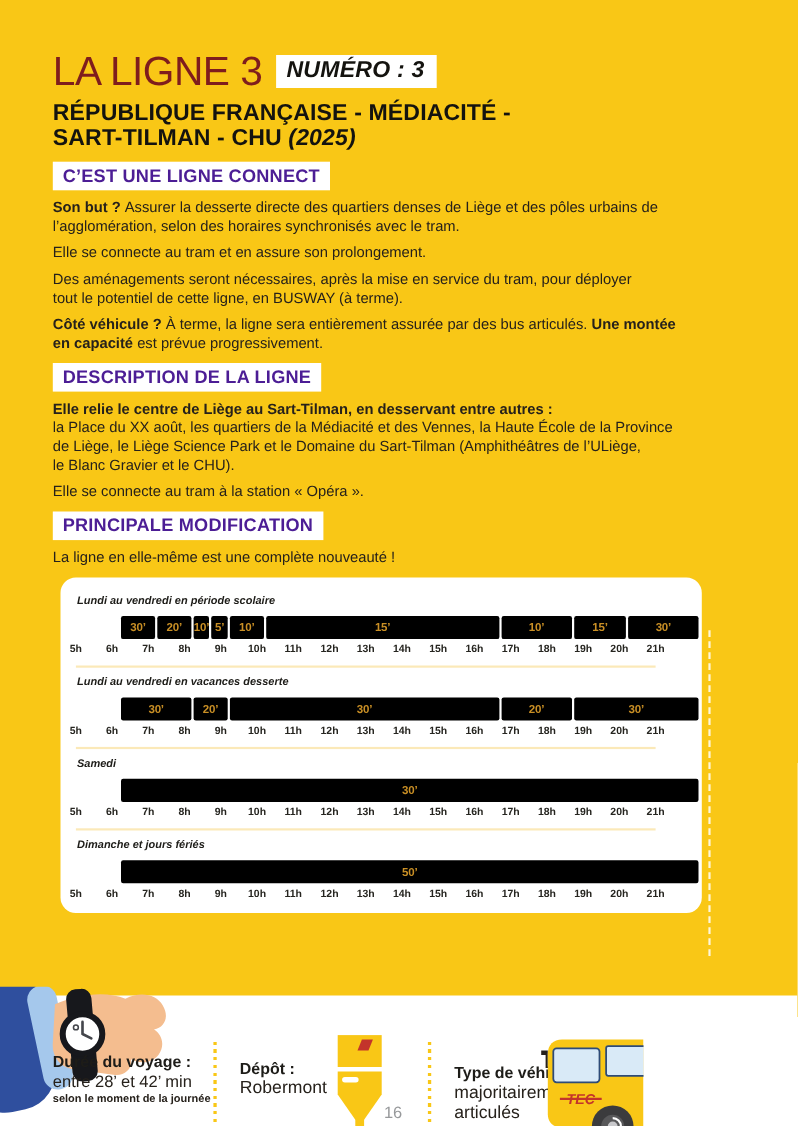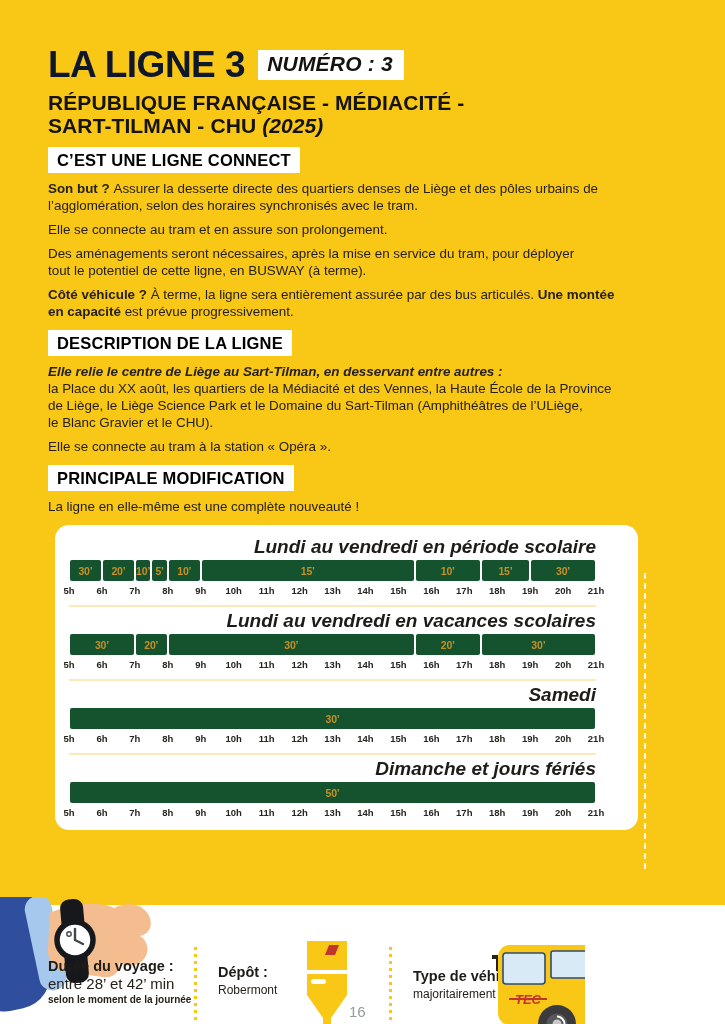--- a/index.html
+++ b/index.html
@@ -8,62 +8,62 @@
     font-family: "Liberation Sans", "DejaVu Sans", sans-serif;
     width:725px; height:1024px; background:#ffffff; position:relative; overflow:hidden;
     color:#26211B;
   }
   .page {
     position:relative; width:725px; height:905px; background:#F9C716;
     padding:45px 48px 0 48px; overflow:hidden;
   }
   .title-row { display:flex; align-items:center; gap:13px; }
   .main-title {
-    font-size:37px; line-height:40px; font-weight:700; color:#0f172a; letter-spacing:-0.5px;
+    font-size:37px; line-height:40px; font-weight:400; color:#7f1d1d; letter-spacing:-0.5px;
   }
   .badge {
     background:#ffffff; color:#14130f; font-weight:800; font-style:italic;
     font-size:21px; padding:2px 11px 4px 9px; letter-spacing:0.2px;
   }
   .subtitle { margin-top:6px; font-size:21px; line-height:23px; font-weight:800; color:#14130f; letter-spacing:0.1px; }
   .subtitle .year { font-style:italic; font-weight:600; }
   .chip {
-    display:table; background:#ffffff; color:#000000; font-weight:800;
+    display:table; background:#ffffff; color:#4c1d95; font-weight:800;
     font-size:16.5px; line-height:20px; padding:3px 9px; margin:10px 0 4px 0; letter-spacing:0.2px;
   }
   p.para { font-size:13.4px; line-height:17px; margin:7px 0; max-width:600px; white-space:pre-line; }
   p.para .b { font-weight:700; }
-  p.para .i { font-style:italic; }
+  p.para .i { }
 
   .card {
     position:relative; margin-top:10px; margin-left:7px; width:583px; min-height:290px;
     background:#ffffff; border-radius:14px; padding:12px 42px 10px 14px;
   }
   .card-dashes {
     position:absolute; left:644px; top:573px; height:296px; width:0;
     border-left:2px dashed rgba(255,255,255,0.85);
   }
-  .tl-label { font-size:19px; line-height:16px; font-weight:700; font-style:italic; color:#1d1c18; margin:2px 0 5px 1px;text-align:right; }
+  .tl-label { font-size:10px; line-height:16px; font-weight:700; font-style:italic; color:#1d1c18; margin:2px 0 5px 1px; }
   .tl-bar { position:relative; height:21px; }
   .seg {
-    position:absolute; top:0; bottom:0; background:#14532d; border-radius:2px;
+    position:absolute; top:0; bottom:0; background:#000000; border-radius:2px;
     display:flex; align-items:center; justify-content:center;
-    font-size:10.5px; font-weight:700; color:#C98F25; overflow:hidden; letter-spacing:-0.2px;
+    font-size:10.5px; font-weight:700; color:#C98F25; overflow:hidden; letter-spacing:-0.2px;margin-left:40px;
   }
   .tl-hours { position:relative; height:13px; margin-top:4px; }
   .tl-hours span {
     position:absolute; top:0; transform:translateX(-50%);
     font-size:9.5px; font-weight:700; color:#262520; white-space:nowrap;
   }
   .tl-sep { border-top:2px solid #FBE9B8; margin:7px 0 6px 0; }
 
   .footer { position:absolute; left:0; top:881px; width:583px; height:119px; background:#ffffff;margin-top:44px; }
   .f-col { position:absolute; }
   .f-title { font-size:14.5px; font-weight:800; color:#1d1c18; line-height:18px; }
-  .f-value { font-size:12px; font-weight:500; color:#26211B; line-height:18px; }
+  .f-value { font-size:16px; font-weight:500; color:#26211B; line-height:18px; }
   .f-small { font-size:10px; font-weight:700; color:#26211B; line-height:13px; }
   .f-div {
     position:absolute; top:22px; height:76px; width:3px;
     background:repeating-linear-gradient(to bottom, #F9C716 0 3px, transparent 3px 7px);
   }
   .page-number { position:absolute; left:349px; top:78px; font-size:15px; color:#97999B; font-weight:500; }
   .hand-illus { position:absolute; left:0; top:-28px; width:172px; height:126px; }
   .depot-icon { position:absolute; left:297px; top:12px; width:56px; height:106px; }
   .bus-icon { position:absolute; right:-2px; top:16px; width:102px; height:100px; }
 </style>
@@ -131,21 +131,21 @@
           <span style="left: 68.75%;">16h</span>
           <span style="left: 75%;">17h</span>
           <span style="left: 81.25%;">18h</span>
           <span style="left: 87.5%;">19h</span>
           <span style="left: 93.75%;">20h</span>
           <span style="left: 100%;">21h</span>
         </div>
         <div class="tl-sep"></div>
       </div>
       <div>
-        <div class="tl-label">Lundi au vendredi en vacances scolaires</div>
+        <div class="tl-label">Lundi au vendredi en vacances desserte</div>
         <div class="tl-bar">
           <div class="seg" style="left: calc(0% + 1px); width: calc(12.5% - 2px);">30’</div>
           <div class="seg" style="left: calc(12.5% + 1px); width: calc(6.25% - 2px);">20’</div>
           <div class="seg" style="left: calc(18.75% + 1px); width: calc(46.875% - 2px);">30’</div>
           <div class="seg" style="left: calc(65.625% + 1px); width: calc(12.5% - 2px);">20’</div>
           <div class="seg" style="left: calc(78.125% + 1px); width: calc(21.875% - 2px);">30’</div>
         </div>
         <div class="tl-hours">
           <span style="left: 0%;">5h</span>
           <span style="left: 6.25%;">6h</span>

